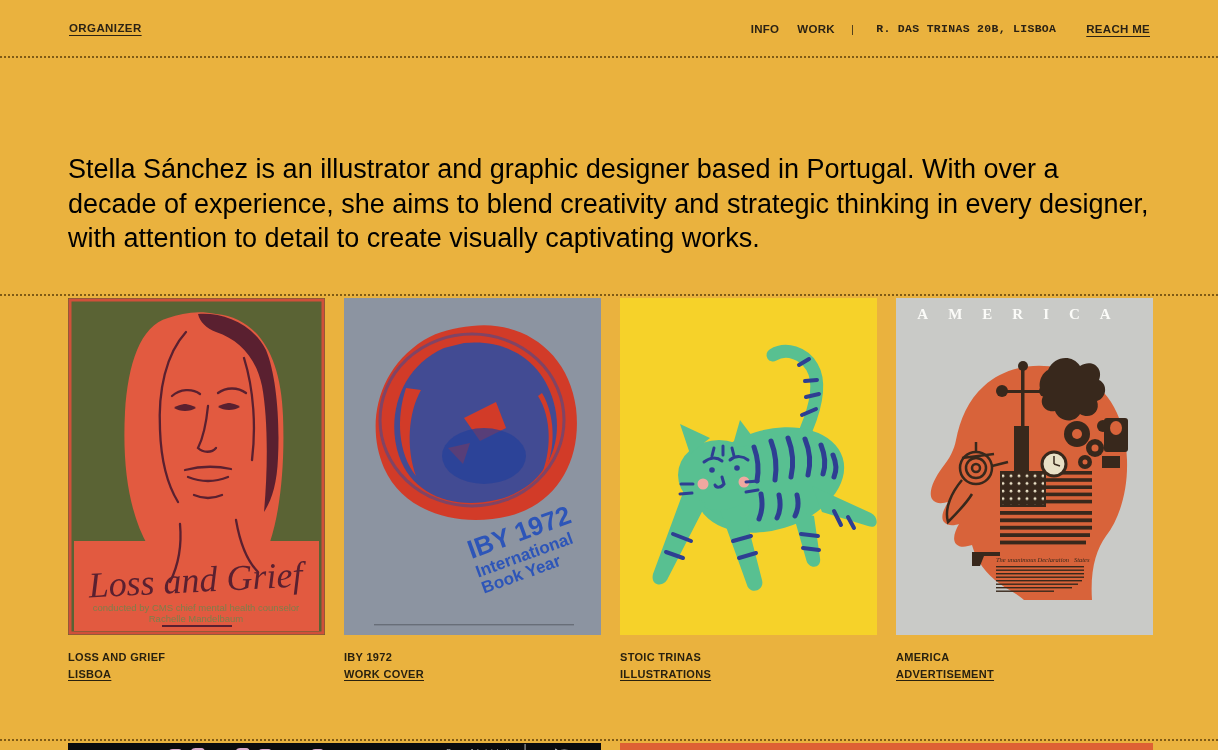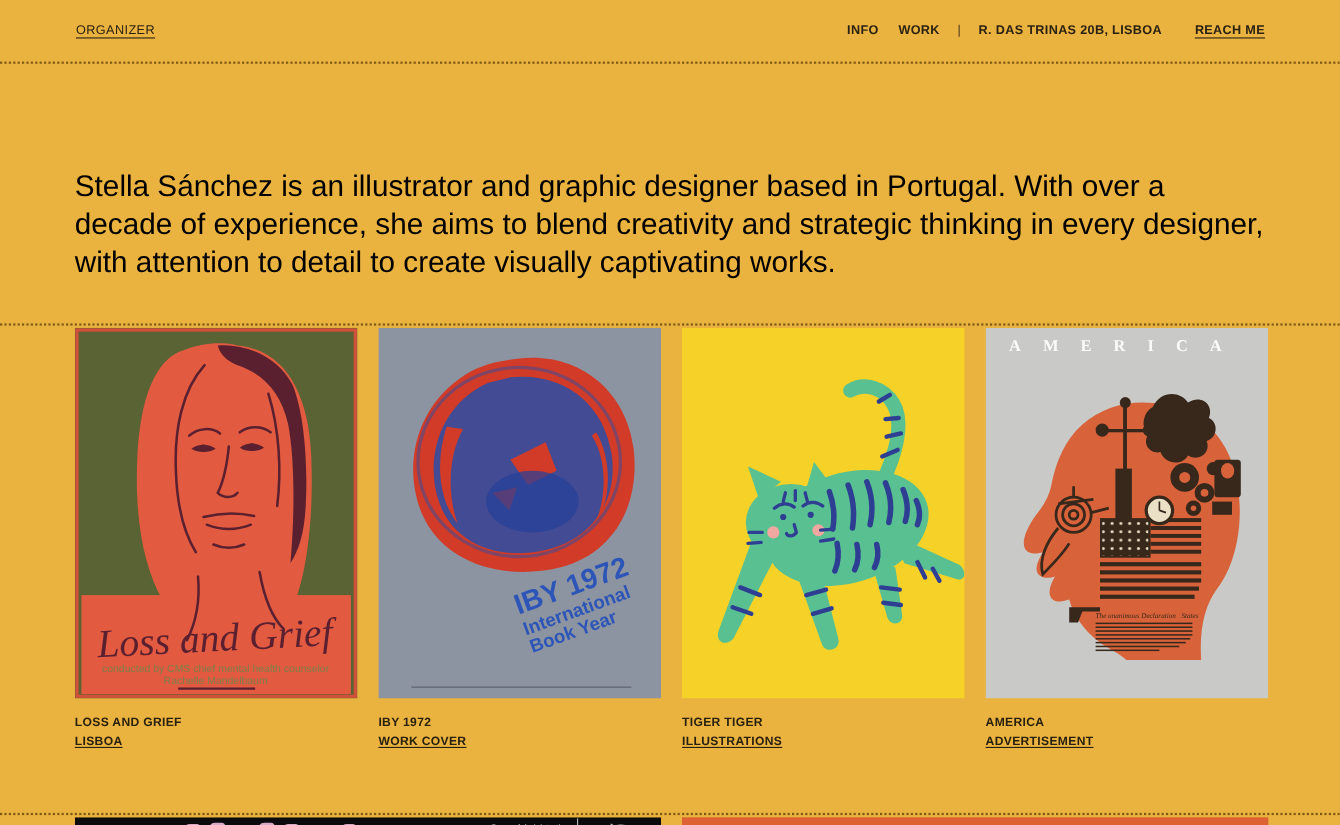--- a/index.html
+++ b/index.html
@@ -11,28 +11,28 @@
   }
 
   
   header {
     height:58px;
     display:flex; align-items:center; justify-content:space-between;
     padding:0 68px 0 69px;
     border-bottom:2px dotted rgba(92,62,10,0.75);
   }
   .logo {
-    font-size:11.5px; font-weight:400; letter-spacing:.4px;
+    font-size:11.5px; font-weight:700; letter-spacing:.4px;
     text-decoration:underline; text-underline-offset:3px; text-decoration-thickness:1px;
     cursor:pointer; color:#2B2214;text-align:center;
   }
   nav { display:flex; align-items:flex-end; font-size:11.5px; font-weight:600; letter-spacing:.3px; }
   nav .navlink { cursor:pointer; margin-left:18px; }
   nav .sep { margin-left:16px; opacity:.85; font-weight:400; }
-  nav .addr { margin-left:16px; }
+  nav .addr { margin-left:22px;font-family:Liberation Mono, monospace; }
   nav .cta {
     margin-left:30px; cursor:pointer;
     text-decoration:underline; text-underline-offset:3px; text-decoration-thickness:1px;
   }
 
   
   .intro { height:236px; padding:94px 60px 0 68px; }
   .intro .line {
     font-family:Liberation Sans, sans-serif;
     font-size:27px; line-height:34.5px; color:#000000;
@@ -205,21 +205,21 @@
           <path d="M61,186 L73,186"></path>
             <path d="M60,196 L72,195"></path>
           <path d="M126,184 L138,183"></path>
             <path d="M126,194 L138,192"></path>
           <path d="M102,179 L104,186 C101,190 96,190 95,187"></path>
         </g>
         <circle cx="92" cy="172" r="2.8" fill="#2E3E92"></circle>
         <circle cx="117" cy="170" r="2.8" fill="#2E3E92"></circle>
       </svg>
       <figcaption>
-        <div class="cap-title">TIGER TIGER</div>
+        <div class="cap-title">STOIC TRINAS</div>
         <a class="cap-cat">ILLUSTRATIONS</a>
       </figcaption>
     </figure>
 
     <figure class="card">
       <svg class="poster" viewBox="0 0 257 337" preserveAspectRatio="none" xmlns="http://www.w3.org/2000/svg">
         <defs>
           <pattern id="stars" width="8" height="7.6" patternUnits="userSpaceOnUse">
             <circle cx="3" cy="3" r="1.4" fill="#E9E0C6"></circle>
           </pattern>

